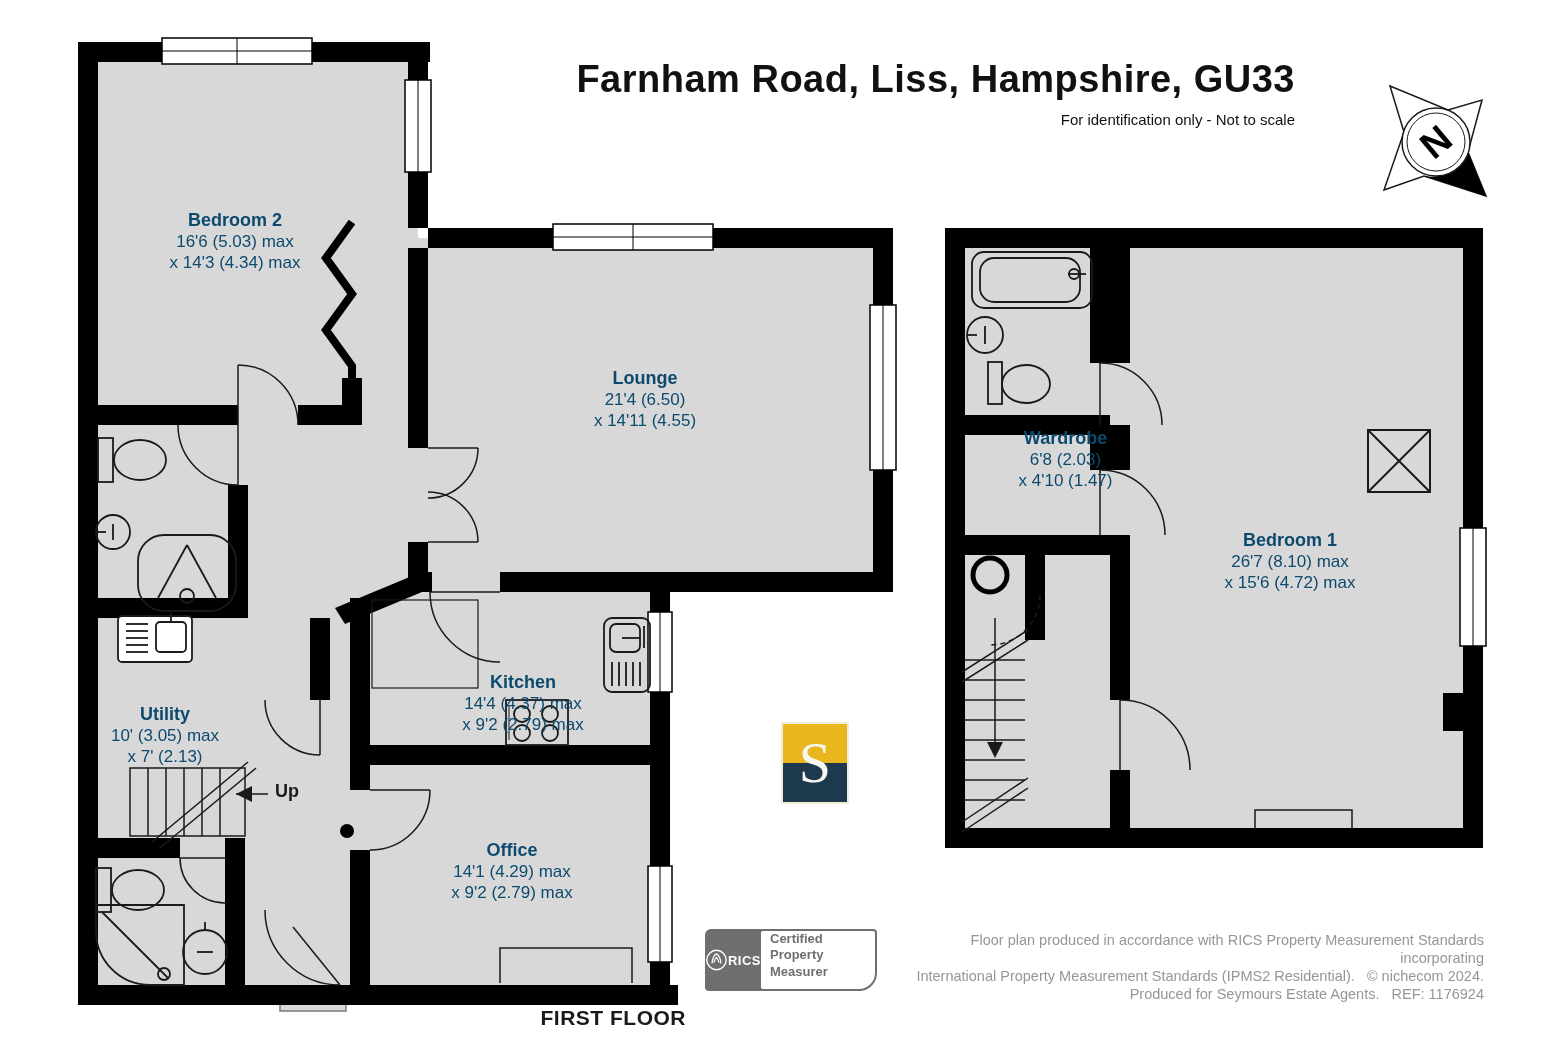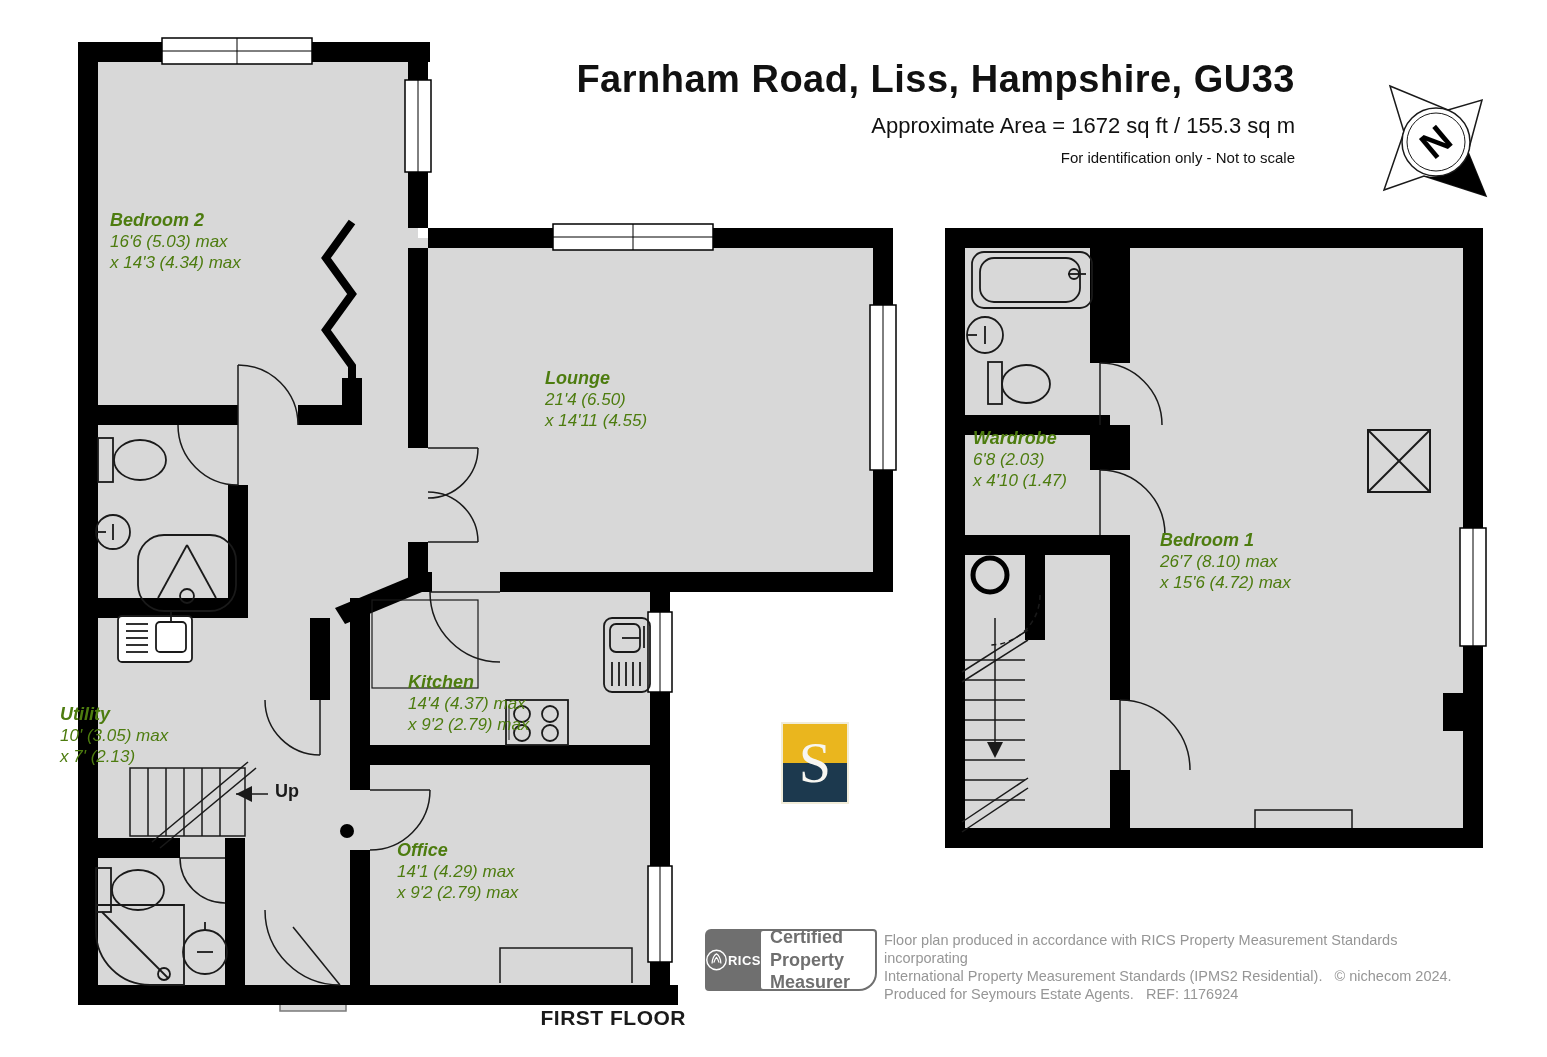--- a/index.html
+++ b/index.html
@@ -5,43 +5,43 @@
   html,body{margin:0;padding:0;}
   body{
     width:1547px;height:1057px;position:relative;background:#fff;
     font-family:"Liberation Sans","DejaVu Sans",sans-serif;color:#1a1a1a;overflow:hidden;
   }
   #plan-svg{position:absolute;left:0;top:0;width:1547px;height:1057px;}
   .hdr{position:absolute;top:58px;right:252px;text-align:right;}
   .hdr-title{font-size:38px;font-weight:bold;letter-spacing:.5px;color:#111;}
   .hdr-area{font-size:22px;margin-top:12px;color:#111;}
   .hdr-note{font-size:15px;margin-top:10px;color:#111;}
-  .room-label{position:absolute;text-align:left;line-height:1.22;color:#4d7c0f;font-style:italic;}
+  .room-label{position:absolute;text-align:center;line-height:1.22;color:#0c4a6e;}
   .room-name{font-weight:bold;font-size:18px;}
   .room-dim{font-size:17px;}
   .up-label{position:absolute;left:275px;top:781px;font-weight:bold;font-size:18px;}
   .floor-label{position:absolute;left:486px;top:1006px;width:200px;text-align:right;
     font-weight:bold;font-size:21px;letter-spacing:.5px;}
   
   .sey{position:absolute;left:781px;top:722px;width:64px;height:78px;
     border:2px solid #f1ecd8;box-sizing:content-box;}
   .sey-top{position:absolute;left:0;top:0;width:100%;height:50%;background:#eab61e;}
   .sey-bot{position:absolute;left:0;bottom:0;width:100%;height:50%;background:#1c394e;}
   .sey-s{position:absolute;left:0;top:0;width:100%;height:100%;display:flex;
     align-items:center;justify-content:center;font-family:"Liberation Serif","DejaVu Serif",serif;
     font-size:58px;color:#f7f6f1;line-height:1;}
   
   .rics{position:absolute;left:705px;top:929px;width:172px;height:62px;display:flex;
     background:#6f6f6f;border-radius:6px 4px 18px 4px;overflow:hidden;}
   .rics-left{width:56px;display:flex;align-items:center;justify-content:center;color:#fff;}
   .rics-brand{font-size:13px;font-weight:bold;letter-spacing:.5px;margin-top:1px;}
   .rics-right{flex:1;background:#fff;margin:2px 2px 2px 0;border-radius:2px 2px 16px 2px;
-    display:flex;flex-direction:column;justify-content:center;padding-left:9px;color:#6f6f6f;
-    font-weight:bold;font-size:18px;line-height:1.25;}
-  .footer{position:absolute;left:884px;top:931px;width:600px;font-size:14.5px;color:#969696;line-height:1.25;}
+    display:flex;flex-direction:column;justify-content:flex-start;padding-left:9px;color:#6f6f6f;
+    font-weight:bold;font-size:13px;line-height:1.25;}
+  .footer{position:absolute;left:884px;top:931px;width:600px;font-size:14.5px;color:#969696;line-height:1.25;text-align:right;}
 </style>
 </head>
 <body>
 
 <svg id="plan-svg" viewBox="0 0 1547 1057">
 
   <g fill="#d8d8d8">
     <rect x="88" y="52" width="330" height="943"></rect>
     <rect x="418" y="238" width="465" height="344"></rect>
     <rect x="340" y="582" width="330" height="413"></rect>
@@ -261,21 +261,20 @@
     <path d="M1390,86 L1448,110 L1482,100 L1468,152 L1486,196 L1424,176 L1384,190 L1404,132 Z" fill="#fff" stroke="#1a1a1a" stroke-width="1.5"></path>
     <path d="M1468,152 L1486,196 L1424,176 A40,40 0 0 0 1468,152 Z" fill="#000"></path>
     <circle cx="1436" cy="142" r="34" fill="#fff" stroke="#1a1a1a" stroke-width="1.5"></circle>
     <circle cx="1436" cy="142" r="29" fill="#fff" stroke="#1a1a1a" stroke-width="1"></circle>
     <text x="1436" y="155" text-anchor="middle" font-size="38" font-weight="bold" font-family="Liberation Sans, sans-serif" fill="#000" transform="rotate(-40 1436 142)">N</text>
   </g>
 </svg>
 
 <div class="hdr">
   <div class="hdr-title">Farnham Road, Liss, Hampshire, GU33</div>
-  <div class="hdr-area">Approximate Area = 1672 sq ft / 155.3 sq m</div>
   <div class="hdr-note">For identification only - Not to scale</div>
 </div>
 
 <div class="room-label" style="left:110px;top:210px;width:250px;">
   <div class="room-name">Bedroom 2</div>
   <div class="room-dim">16'6 (5.03) max</div>
   <div class="room-dim">x 14'3 (4.34) max</div>
 </div>
 <div class="room-label" style="left:545px;top:368px;width:200px;">
   <div class="room-name">Lounge</div>

